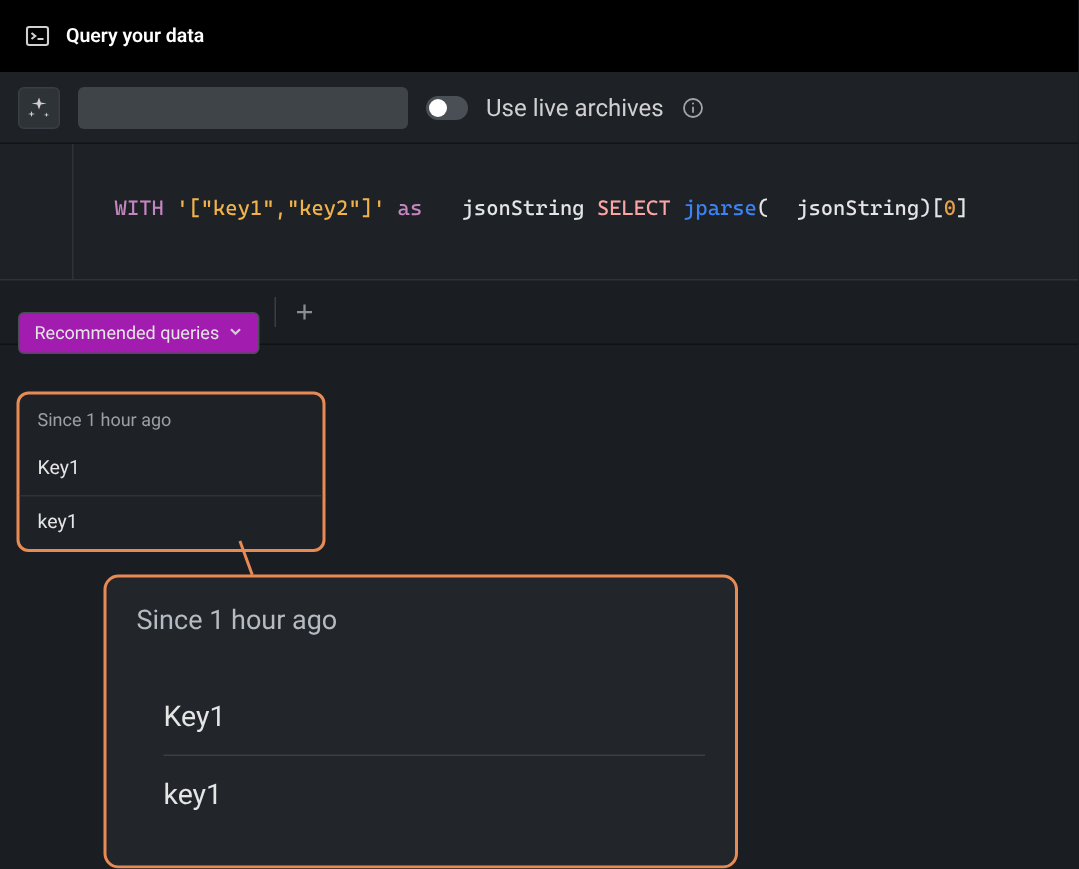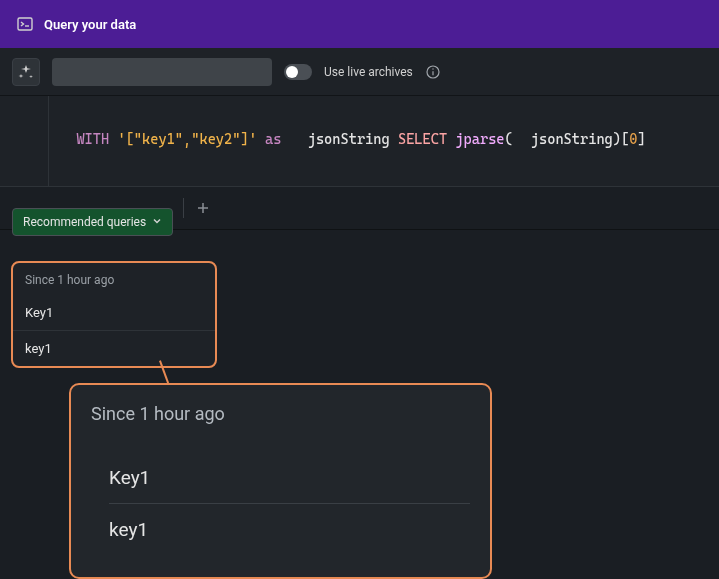--- a/index.html
+++ b/index.html
@@ -6,21 +6,21 @@
     body {
       background: #1a1e23;
       font-family: -apple-system, BlinkMacSystemFont, "Segoe UI", Roboto, sans-serif;
       color: #e5e5e5;
       width: 719px;
       height: 579px;
       overflow: hidden;
       position: relative;
     }
     .header {
-      background: #4c1d95;
+      background: #000000;
       height: 48px;
       display: flex;
       align-items: center;
       padding: 0 16px;
       gap: 10px;
     }
     .header-icon svg { display: block; }
     .header-title { font-size: 13px; font-weight: 600; color: #ffffff; }
     .toolbar {
       background: #1e2227;
@@ -53,21 +53,21 @@
       cursor: pointer;
     }
     .toggle::after {
       content: '';
       position: absolute;
       left: 2px; top: 2px;
       width: 12px; height: 12px;
       background: #fff;
       border-radius: 50%;
     }
-    .toggle-label { font-size: 12px; color: #d0d0d0; }
+    .toggle-label { font-size: 16px; color: #d0d0d0; }
     .info-icon { width: 16px; height: 16px; display: flex; align-items: center; justify-content: center; }
     .editor {
       background: #1e2227;
       padding: 10px 16px 10px 60px;
       height: 90px;
       font-family: "SF Mono", Monaco, "Cascadia Code", monospace;
       font-size: 14px;
       line-height: 1.6;
       position: relative;
       white-space: pre;
@@ -77,35 +77,35 @@
       left: 48px;
       top: 0;
       bottom: 0;
       width: 1px;
       background: #2e3338;
     }
     .tk-keyword { color: #c586c0; }
     .tk-string { color: #f0b34a; }
     .tk-ident { color: #e5e5e5; margin-left: 18px; }
     .tk-select { color: #fca5a5; }
-    .tk-func { color: #f0abfc; }
+    .tk-func { color: #3b82f6; }
     .tk-bracket { color: #e5e5e5; }
     .tk-num { color: #e5a04a; }
     .chips-row {
       background: #1a1e23;
       height: 44px;
       display: flex;
       align-items: center;
       padding: 0 12px;
       gap: 10px;
       border-top: 1px solid #2e3338;
       border-bottom: 1px solid #0f1214;
     }
     .chip {
-      background: #14532d;
+      background: #a21caf;
       border: 1px solid #4a4f55;
       border-radius: 4px;
       padding: 6px 10px;
       font-size: 12px;
       display: flex; align-items: center; gap: 6px;
       cursor: pointer;
       color: #e5e5e5;
       margin-top: 28px;
     }
     .chev { display: inline-block; }

